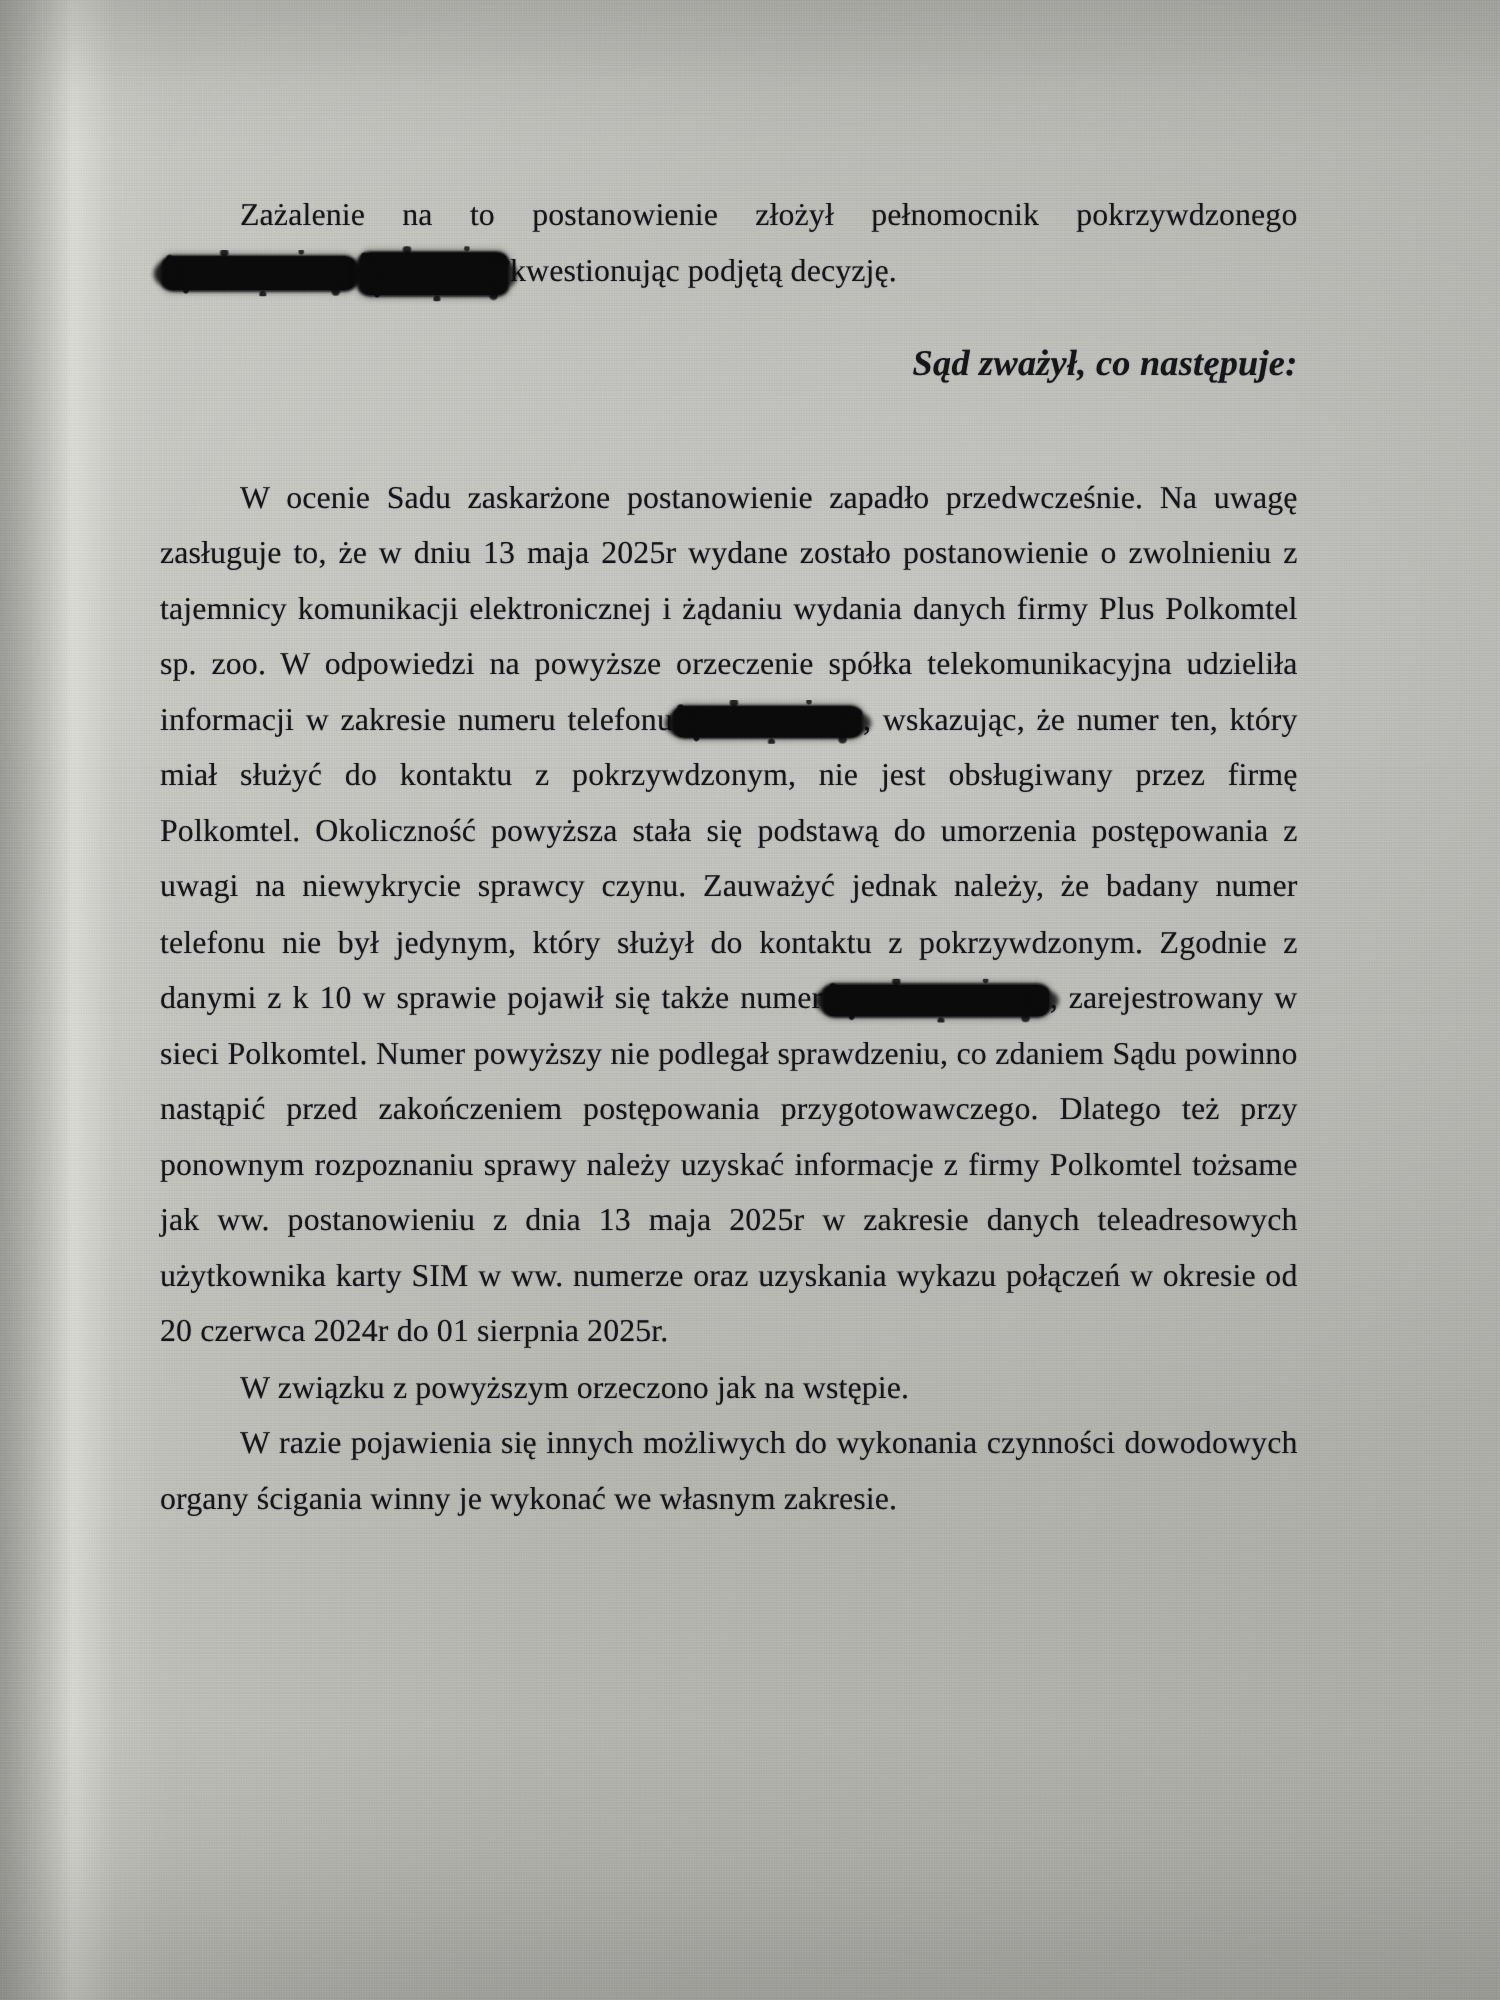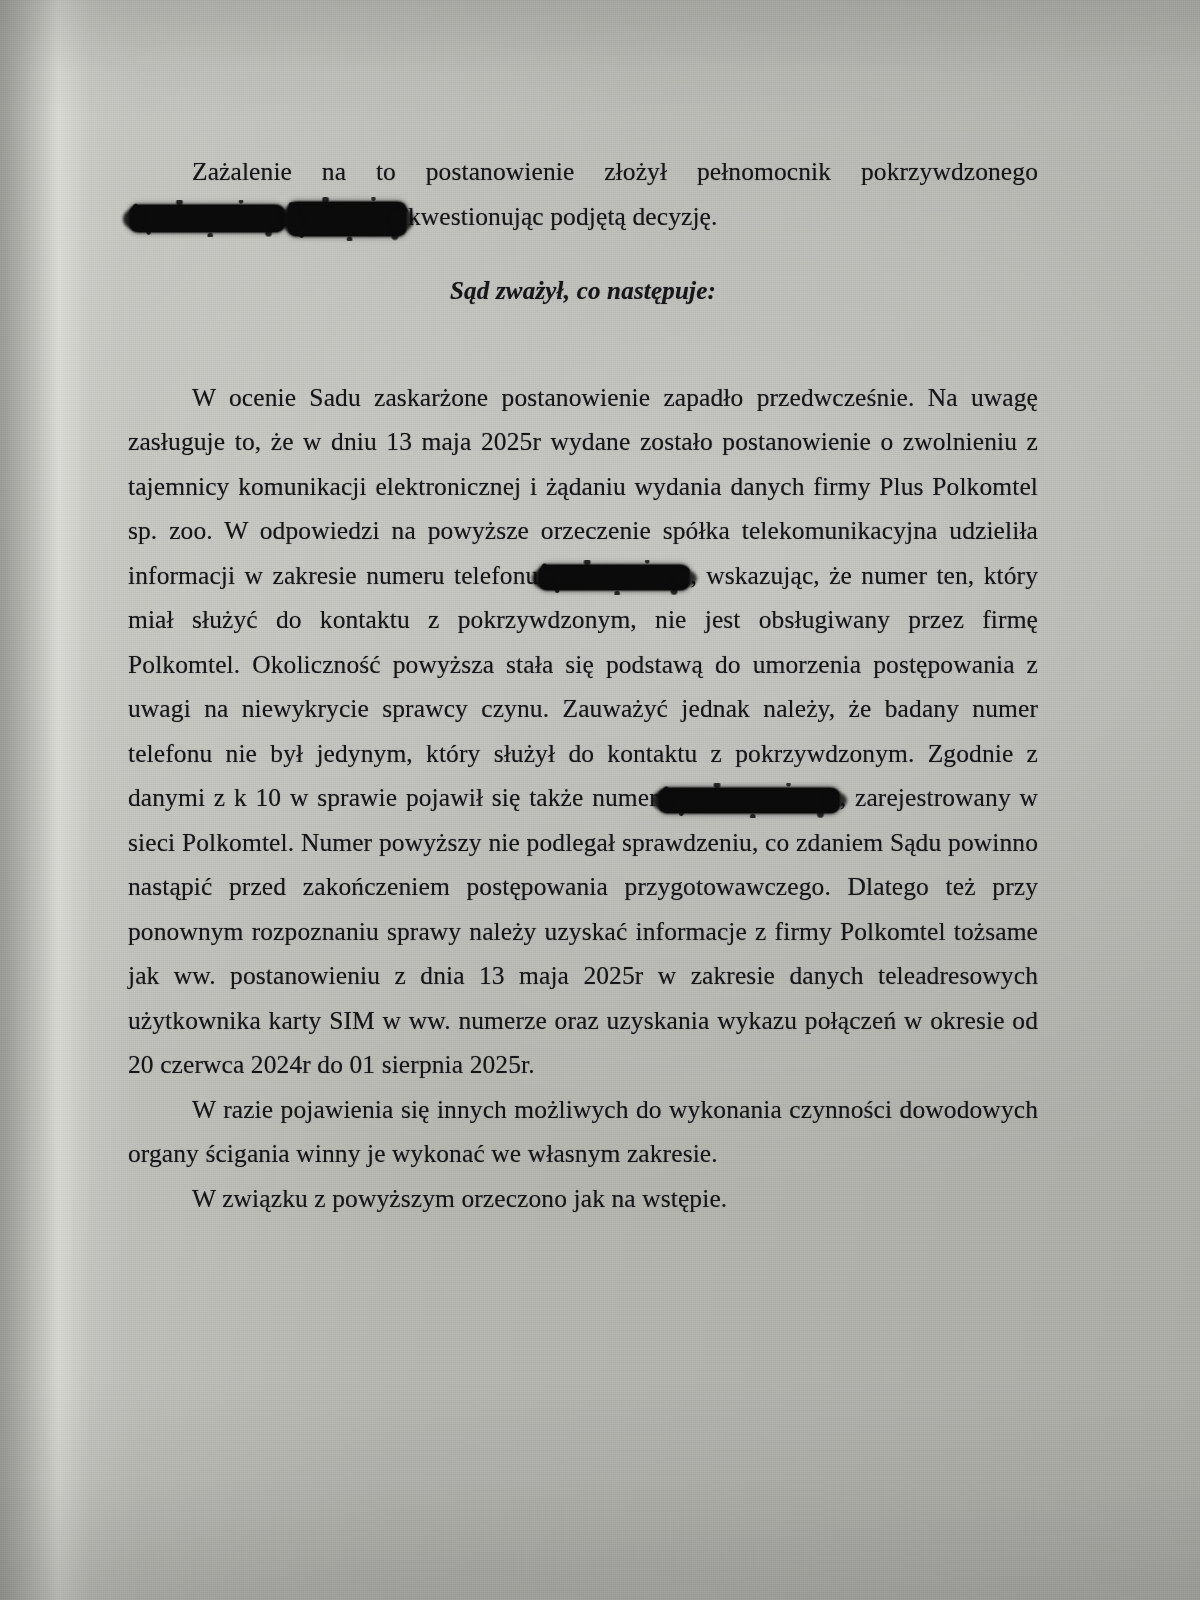--- a/index.html
+++ b/index.html
@@ -85,24 +85,24 @@
     margin: 0;
     text-align: justify;
   }
   .para.indent { text-indent: 64px; }
   .para.last-left { text-align: left; }
 
   #heading-court {
     margin: 0;
     padding-top: 30px;
     padding-bottom: 40px;
-    text-align: center;
+    text-align: right;
     font-weight: bold;
     font-style: italic;
-    font-size: 25px;
+    font-size: 29px;
     letter-spacing: 0.2px;
   }
 
   .gap-sm { height: 22px; }
 
   
   .redaction {
     display: inline-block;
     position: relative;
     vertical-align: middle;
@@ -168,19 +168,19 @@
 
     <p class="para indent"><span>Zażalenie na to postanowienie złożył pełnomocnik pokrzywdzonego</span><span class="redaction red-name-a"><span class="speckle"></span></span><span class="redaction red-name-b"><span class="speckle"></span></span><span>kwestionując podjętą decyzję.</span></p>
 
     <p id="heading-court">Sąd zważył, co następuje:</p>
 
 
     <div class="gap-sm"></div>
 
     <p class="para indent"><span>W ocenie Sadu zaskarżone postanowienie zapadło przedwcześnie. Na uwagę zasługuje to, że w dniu 13 maja 2025r wydane zostało postanowienie o zwolnieniu z tajemnicy komunikacji elektronicznej i żądaniu wydania danych firmy Plus Polkomtel sp. zoo. W odpowiedzi na powyższe orzeczenie spółka telekomunikacyjna udzieliła informacji w zakresie numeru telefonu</span><span class="redaction red-phone-a"><span class="speckle"></span></span><span>, wskazując, że numer ten, który miał służyć do kontaktu z pokrzywdzonym, nie jest obsługiwany przez firmę Polkomtel. Okoliczność powyższa stała się podstawą do umorzenia postępowania z uwagi na niewykrycie sprawcy czynu. Zauważyć jednak należy, że badany numer telefonu nie był jedynym, który służył do kontaktu z pokrzywdzonym. Zgodnie z danymi z k 10 w sprawie pojawił się także numer</span><span class="redaction red-phone-b"><span class="speckle"></span></span><span>, zarejestrowany w sieci Polkomtel. Numer powyższy nie podlegał sprawdzeniu, co zdaniem Sądu powinno nastąpić przed zakończeniem postępowania przygotowawczego. Dlatego też przy ponownym rozpoznaniu sprawy należy uzyskać informacje z firmy Polkomtel tożsame jak ww. postanowieniu z dnia 13 maja 2025r w zakresie danych teleadresowych użytkownika karty SIM w ww. numerze oraz uzyskania wykazu połączeń w okresie od 20 czerwca 2024r do 01 sierpnia 2025r.</span></p>
 
+    <p class="para indent last-left">W związku z powyższym orzeczono jak na wstępie.</p>
+
     <p class="para indent">W razie pojawienia się innych możliwych do wykonania czynności dowodowych organy ścigania winny je wykonać we własnym zakresie.</p>
-
-    <p class="para indent last-left">W związku z powyższym orzeczono jak na wstępie.</p>
 
   </div>
 
 </div>
 
 </body></html>

